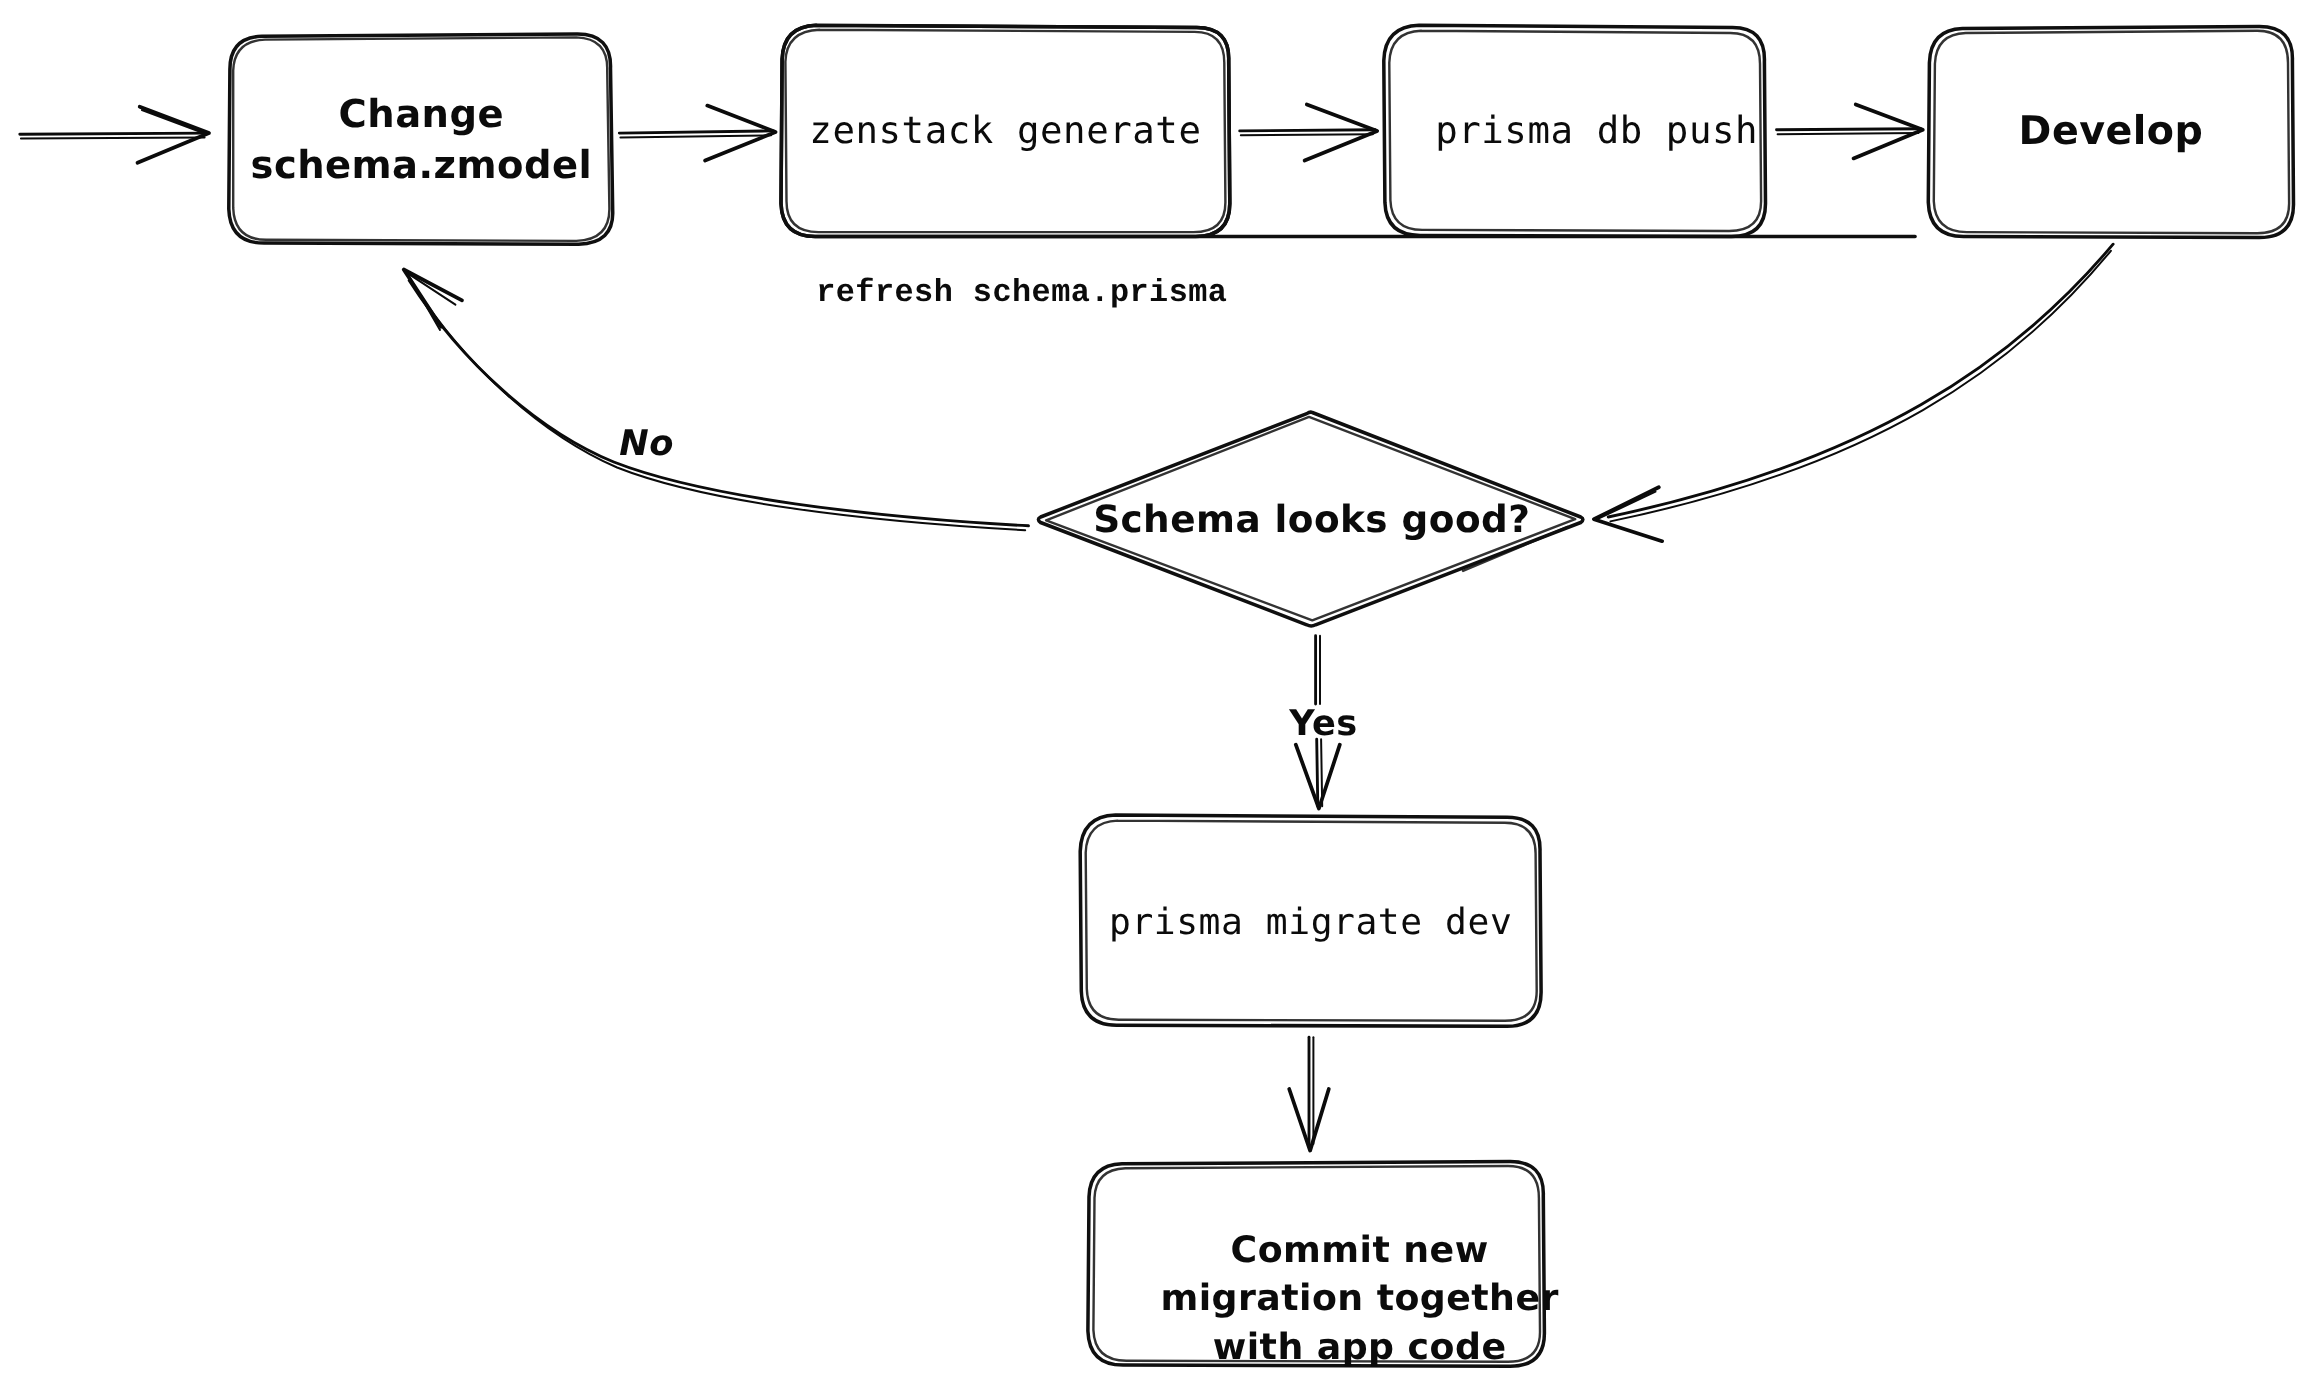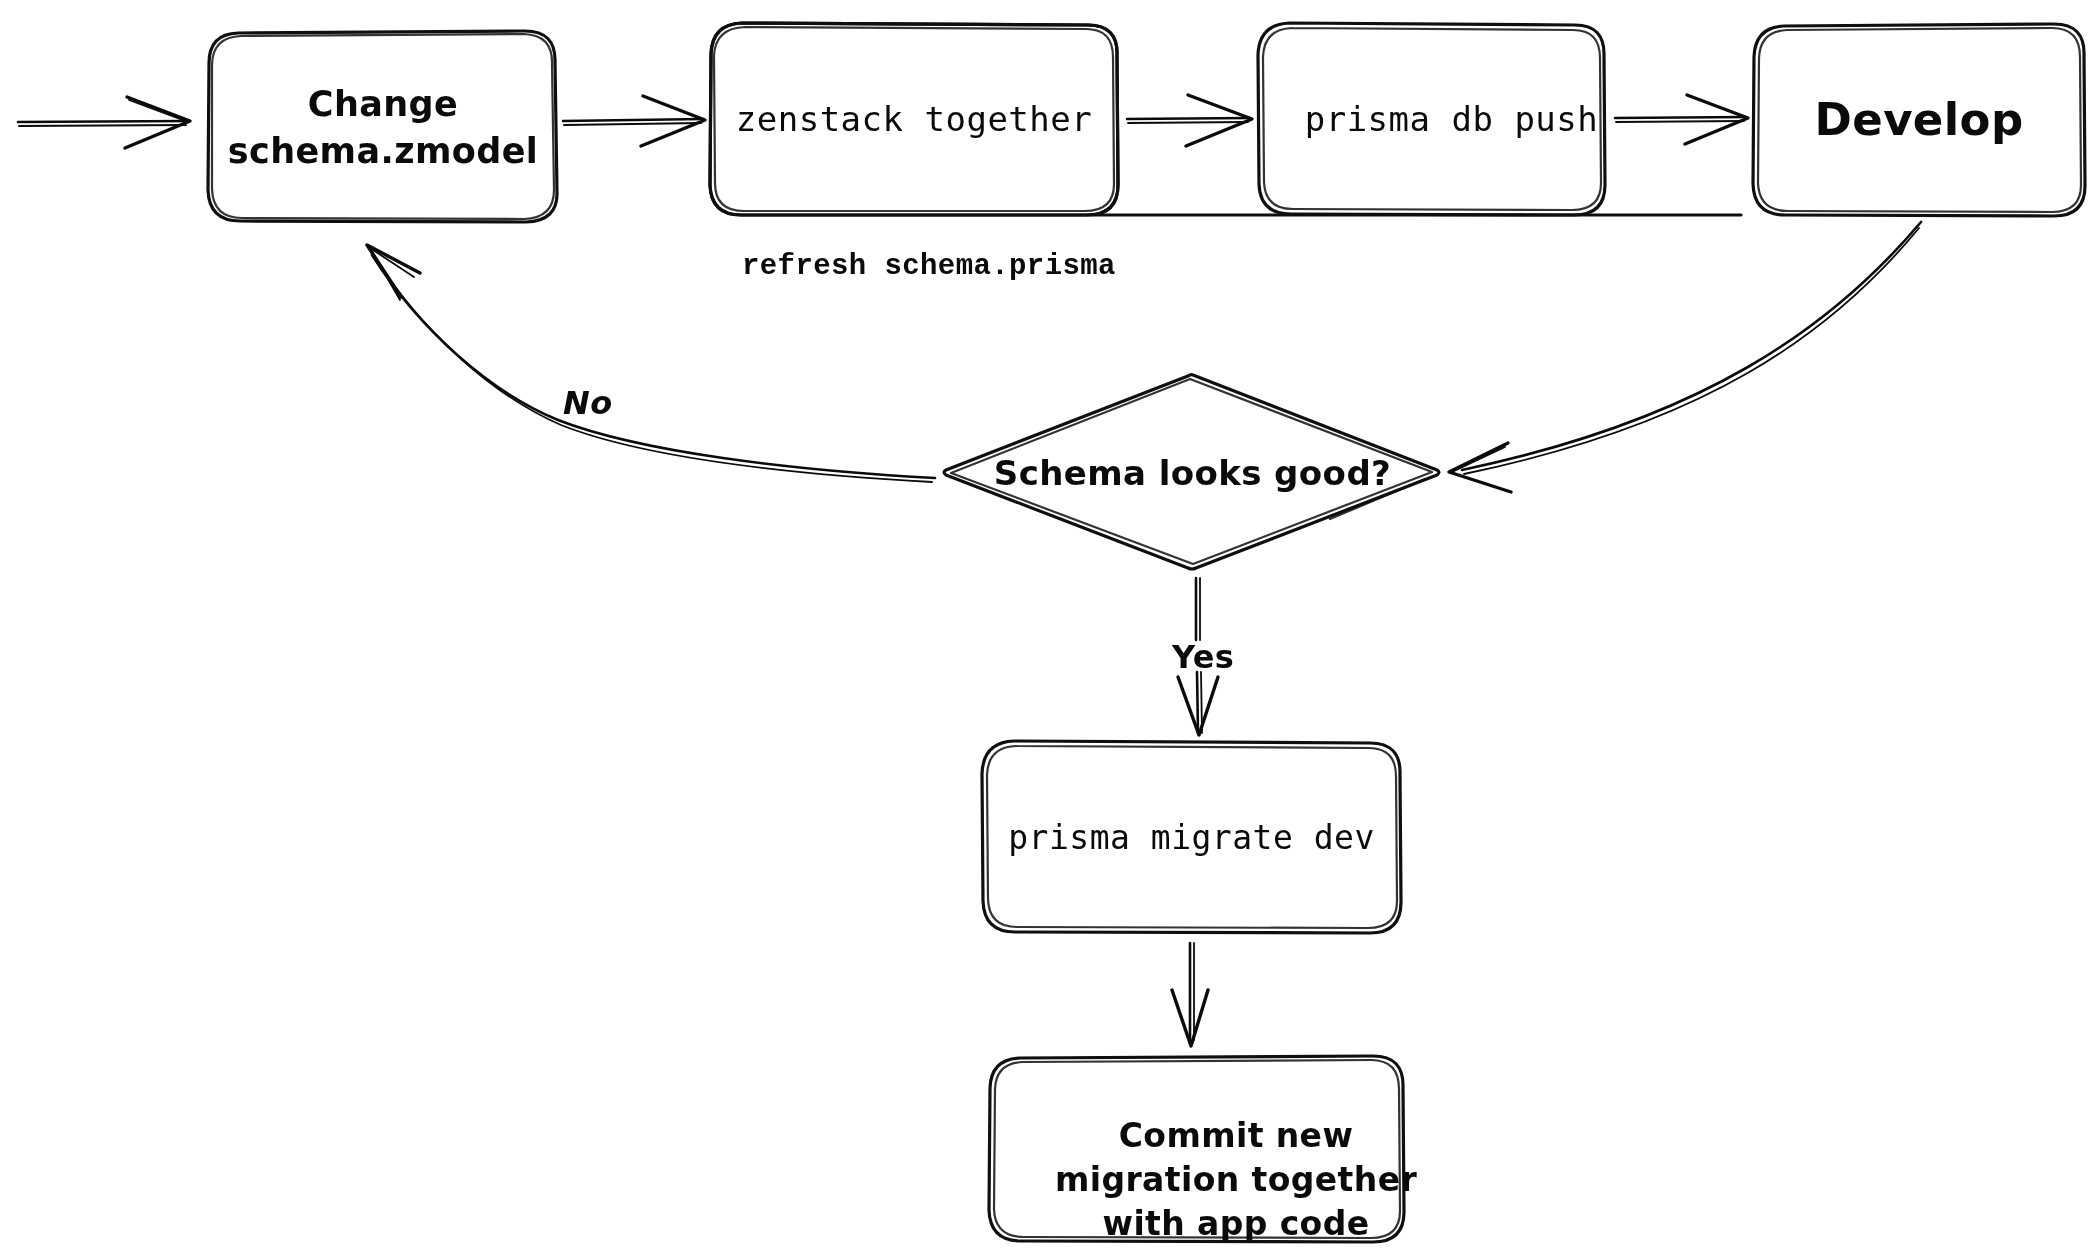--- a/index.html
+++ b/index.html
@@ -191,28 +191,28 @@
     </g>
 
   </svg>
 
   <div class="node-text hand" style="left:208px; top:33px; width:350px; height:190px; flex-direction:column; font-size:35px; line-height:1.35;">
     <span>Change</span>
     <span>schema.zmodel</span>
   </div>
 
   <div class="node-text mono" style="left:710px; top:23px; width:408px; height:192px; font-size:34px;">
-    <span>zenstack together</span>
+    <span>zenstack generate</span>
   </div>
 
   <div class="node-text mono" style="left:1258px; top:23px; width:347px; height:192px; font-size:34px;padding-left:20px;">
     <span>prisma db push</span>
   </div>
 
-  <div class="node-text hand" style="left:1753px; top:24px; width:332px; height:192px; font-size:45px; line-height:1.35;">
+  <div class="node-text hand" style="left:1753px; top:24px; width:332px; height:192px; font-size:36px; line-height:1.35;">
     <span>Develop</span>
   </div>
 
   <div class="node-text hand" style="left:945px; top:375px; width:495px; height:195px; font-size:34px;">
     <span>Schema looks good?</span>
   </div>
 
   <div class="node-text mono" style="left:982px; top:741px; width:419px; height:192px; font-size:33px;">
     <span>prisma migrate dev</span>
   </div>

